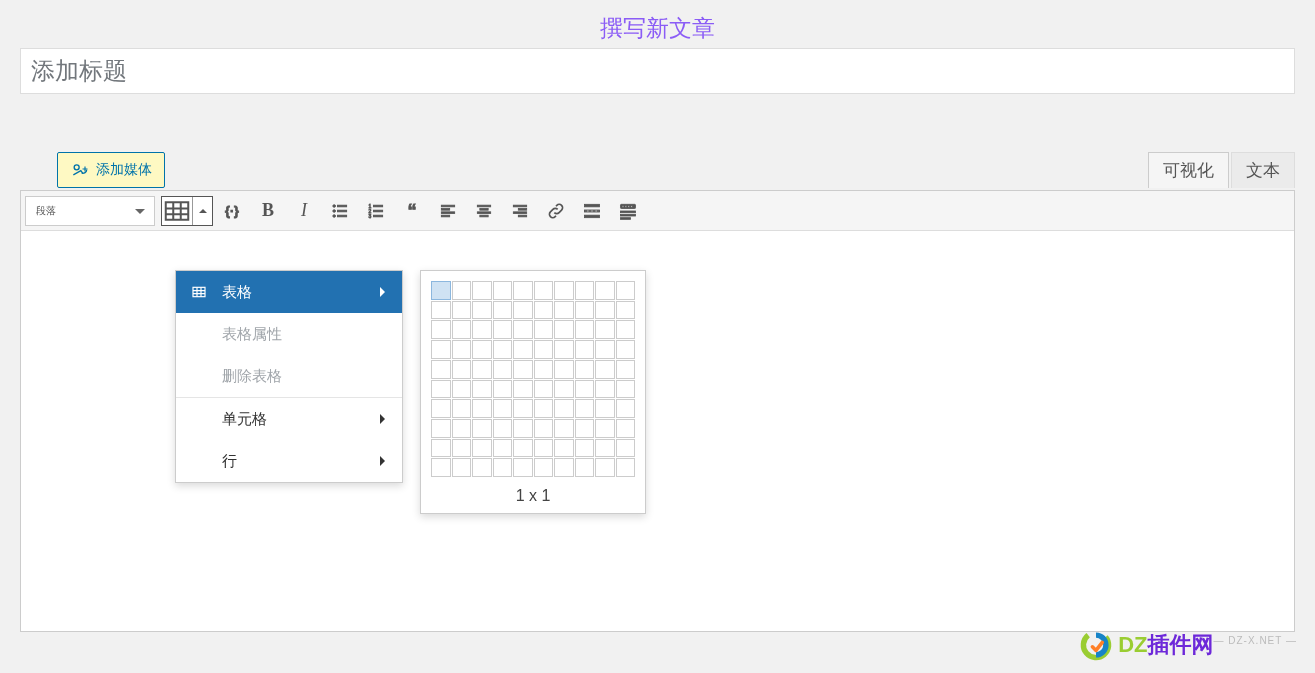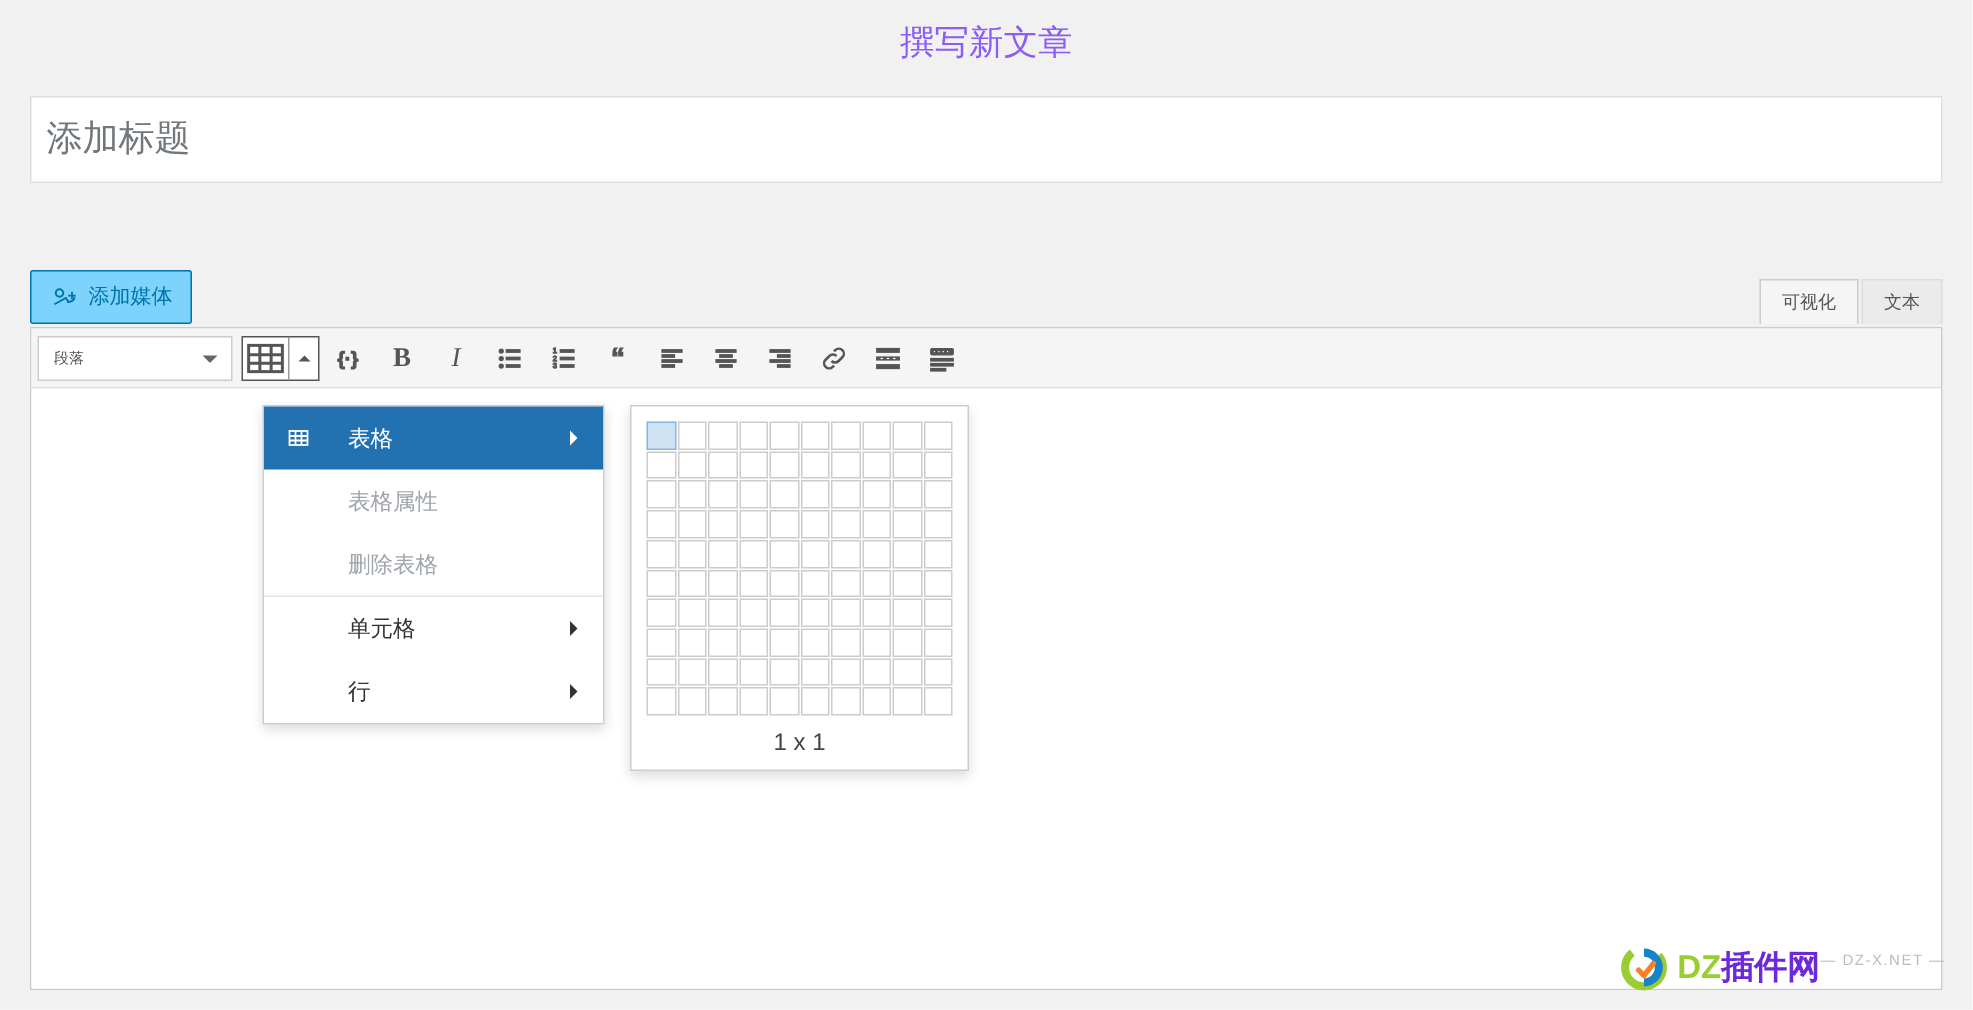--- a/index.html
+++ b/index.html
@@ -17,59 +17,60 @@
   .page-title {
     font-size: 23px;
     font-weight: 400;
     padding: 9px 0 4px 0;
     color: #8b5cf6;
     text-align: center;
   }
   .title-input {
     display: block;
     width: 100%;
-    height: 58px;
+    height: 46px;
     padding: 3px 10px;
     font-size: 24px;
     font-weight: 400;
     color: #701a75;
     border: 1px solid #ddd;
     background: #fff;
     outline: none;
-    margin-top: 16px;
+    margin-top: 0;
   }
   .title-input::placeholder { color: #72777c; }
   .media-row {
     margin-top: 58px;
     display: flex;
     justify-content: space-between;
     align-items: flex-end;
   }
   .media-btn {
     display: inline-flex;
     align-items: center;
     gap: 6px;
     padding: 0 12px;
     height: 36px;
     border: 1px solid #0073aa;
     color: #0073aa;
-    background: #7dd3fc;
+    background: #fef9c3;
     font-size: 14px;
     cursor: pointer;
     border-radius: 2px;
+    margin-left: 37px;
   }
   .media-btn svg { width: 20px; height: 20px; }
   .tabs { display: flex; gap: 2px; }
   .tab {
     padding: 6px 14px;
     background: #ebebeb;
     border: 1px solid #ddd;
     border-bottom: none;
     color: #555;
-    font-size: 12px;
+    font-size: 17px;
     cursor: pointer;
   }
   .tab.active { background: #f5f5f5; border-color: #ccc; }
   .editor-box {
     border: 1px solid #ccc;
     background: #fff;
     margin-top: 2px;
   }
   .toolbar {
     display: flex;
@@ -150,21 +151,21 @@
     color: #333;
     z-index: 50;
   }
   .dm-item {
     height: 42px;
     display: flex;
     align-items: center;
     padding: 0 14px;
     cursor: pointer;
     position: relative;
-    gap: 24px;
+    gap: 14px;
   }
   .dm-item.disabled { color: #a0a5aa; cursor: default; }
   .dm-item.sel { background: #2271b1; color: #fff; }
   .dm-item.has-sub::after {
     content: "";
     position: absolute;
     right: 12px;
     top: 50%;
     margin-top: -5px;
     border: 5px solid transparent;

